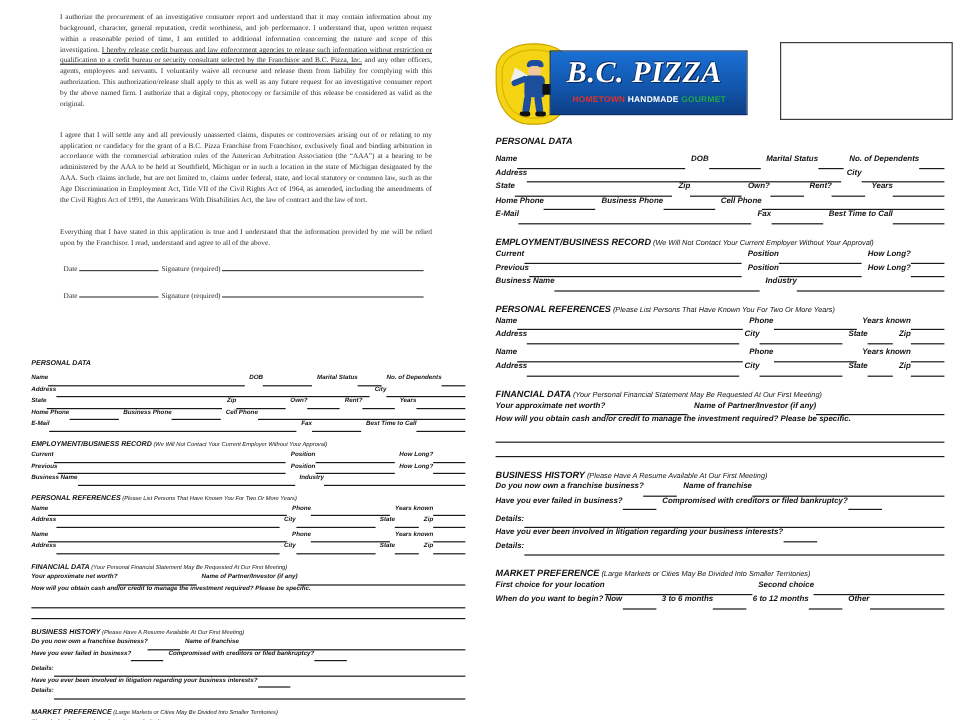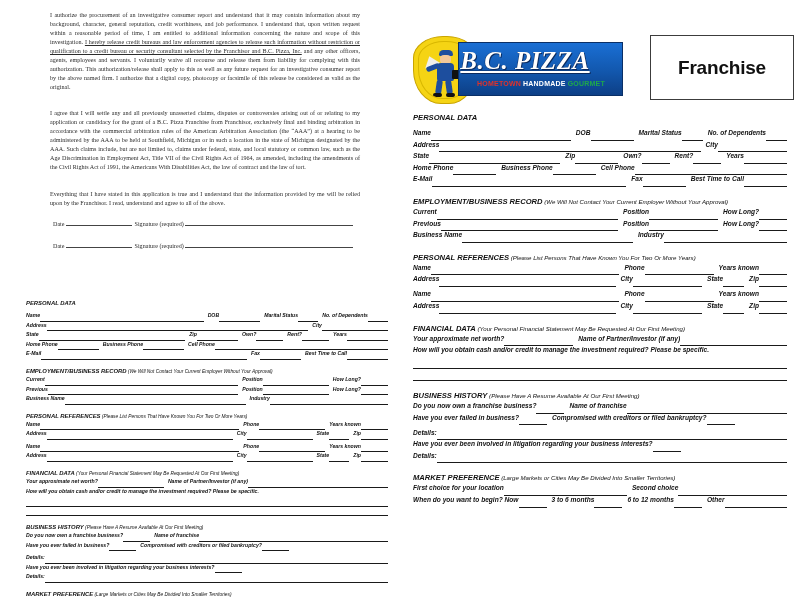--- a/index.html
+++ b/index.html
@@ -137,34 +137,33 @@
   }
   .logo-bluebar {
     position: absolute;
     left: 45px; top: 6px;
     width: 163px; height: 52px;
     background: linear-gradient(#1a6fd4, #1257ad 55%, #0d3f86);
     border: 0.8px solid #0a2f66;
   }
   .logo-wordmark {
     position: absolute;
-    left: 36px; top: 9px;
+    left: 48px; top: 9px;
     width: 152px; height: 31px;
     font-family: "Liberation Serif", serif;
     font-weight: bold;
     font-style: italic;
     font-size: 25px;
     letter-spacing: 0.5px;
     line-height: 31px;
     color: #ffffff;
     text-align: center;
     text-shadow: 1px 1px 0 #0a2a5e, -0.5px -0.5px 0 #0a2a5e;
     white-space: nowrap;
     overflow: hidden;
-    text-decoration: underline;
   }
   .logo-tagline {
     position: absolute;
     left: 52px; top: 42px;
     width: 152px; height: 11px;
     line-height: 11px;
     font-size: 7px;
     font-weight: bold;
     letter-spacing: 0.2px;
     text-align: center;
@@ -507,21 +506,20 @@
     <div class="logo-bluebar"></div>
     <div class="logo-wordmark">B.C. PIZZA</div>
     <div class="logo-tagline">
       <span class="tg1">HOMETOWN</span>
       <span class="tg2">HANDMADE</span>
       <span class="tg3">GOURMET</span>
     </div>
   </div>
 
   <div class="title-box">
-    <span class="blk">Franchise</span>
   </div>
 <div style="position: absolute; left: 13px; top: 113px; width: 374px;">
       <div class="sec-head"><span>PERSONAL DATA</span></div>
       <div style="height: 5px;"></div>
       <div class="frow">
         <span class="flbl">Name</span>
         <span class="fline fgrow"></span>
         <span class="spacer" style="width: 5px;"></span>
         <span class="flbl">DOB</span>
         <span class="fline" style="width: 43px;"></span>

